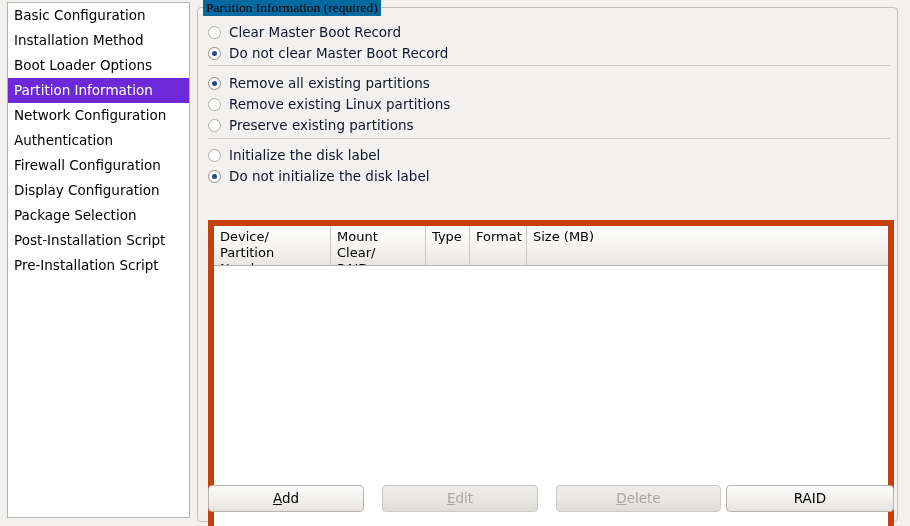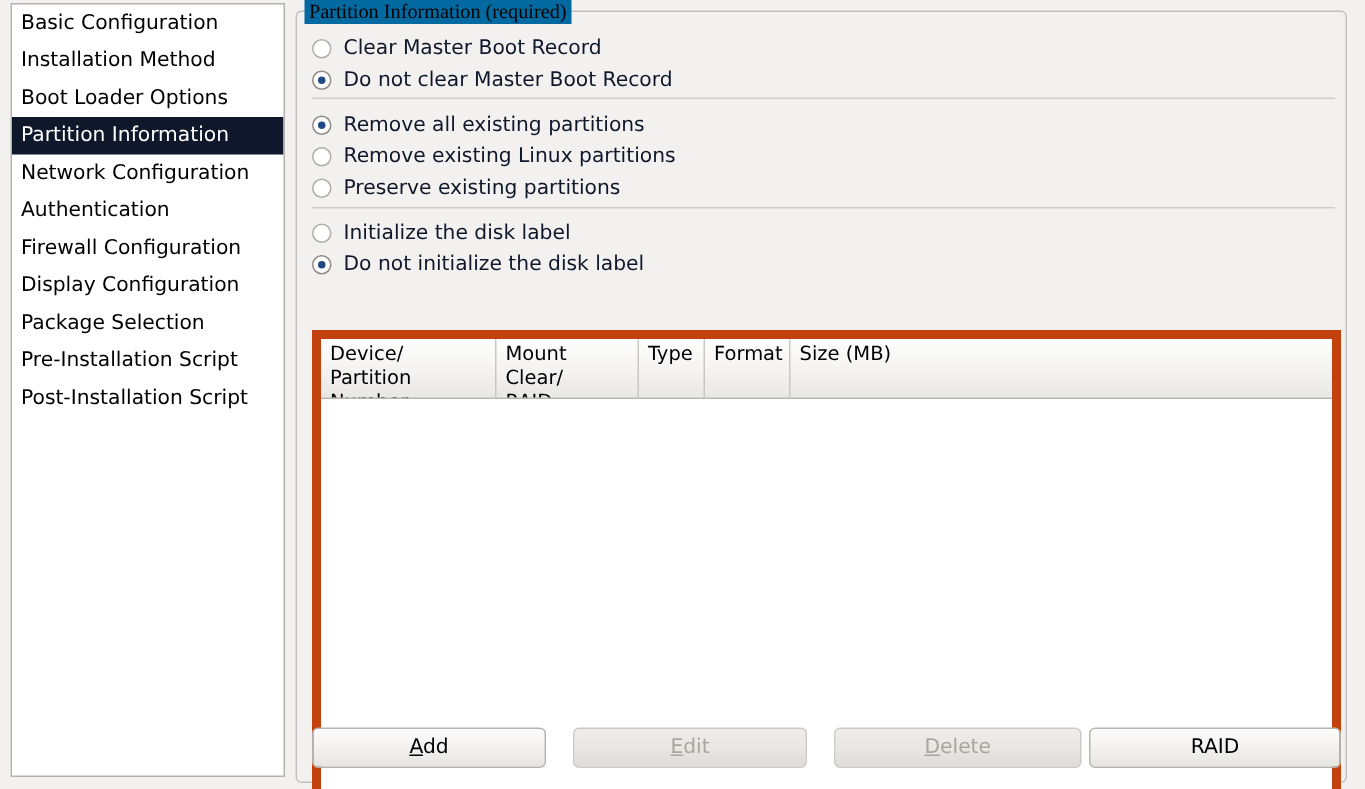--- a/index.html
+++ b/index.html
@@ -35,21 +35,21 @@
   }
   .nav-item {
     height: 25px;
     line-height: 25px;
     padding-left: 6px;
     white-space: nowrap;
     font-size: 13.5px;
     color: #000000;
   }
   .nav-item.selected {
-    background: #0f172a;
+    background: #6d28d9;
     color: #ffffff;
   }
 
   
   #group {
     position: absolute;
     left: 197px;
     top: 7px;
     width: 701px;
     height: 515px;
@@ -184,22 +184,22 @@
   <div id="sidebar">
       <div class="nav-item">Basic Configuration</div>
       <div class="nav-item">Installation Method</div>
       <div class="nav-item">Boot Loader Options</div>
       <div class="nav-item selected">Partition Information</div>
       <div class="nav-item">Network Configuration</div>
       <div class="nav-item">Authentication</div>
       <div class="nav-item">Firewall Configuration</div>
       <div class="nav-item">Display Configuration</div>
       <div class="nav-item">Package Selection</div>
+      <div class="nav-item">Post-Installation Script</div>
       <div class="nav-item">Pre-Installation Script</div>
-      <div class="nav-item">Post-Installation Script</div>
     </div>
 
   <div id="group"></div>
   <div id="group-title">Partition Information (required)</div>
 
   <div id="mbr-group"></div>
 
   <div class="hsep" style="left:208px; top:65px; width:682px;"></div>
 
   <div id="partitions-group"></div>

